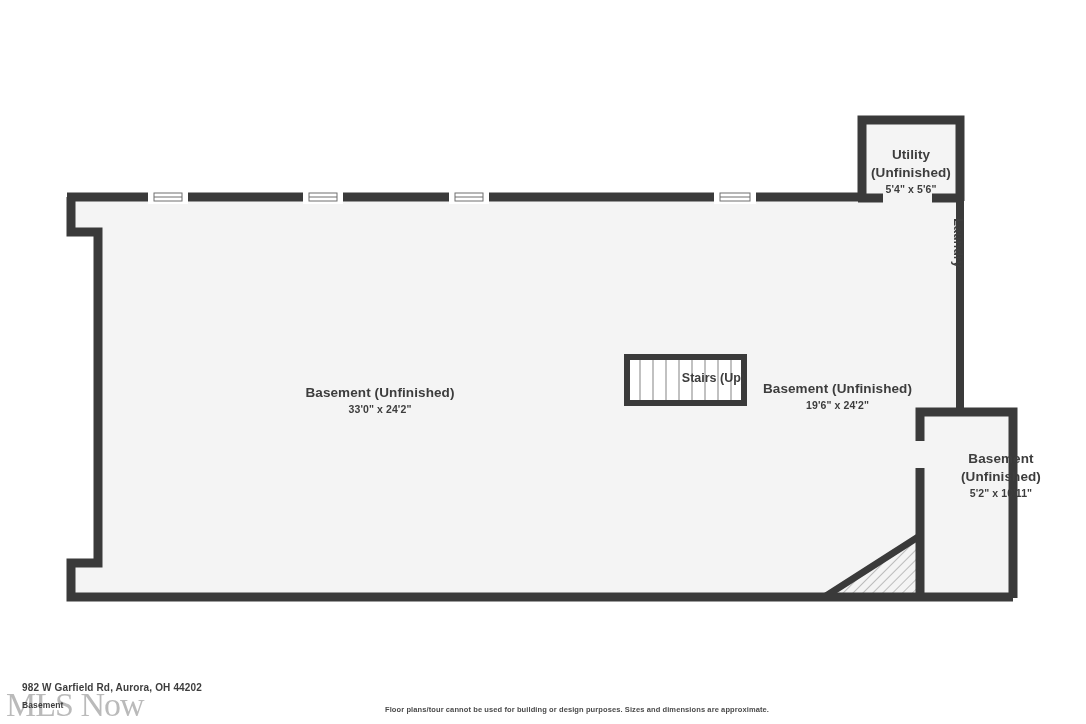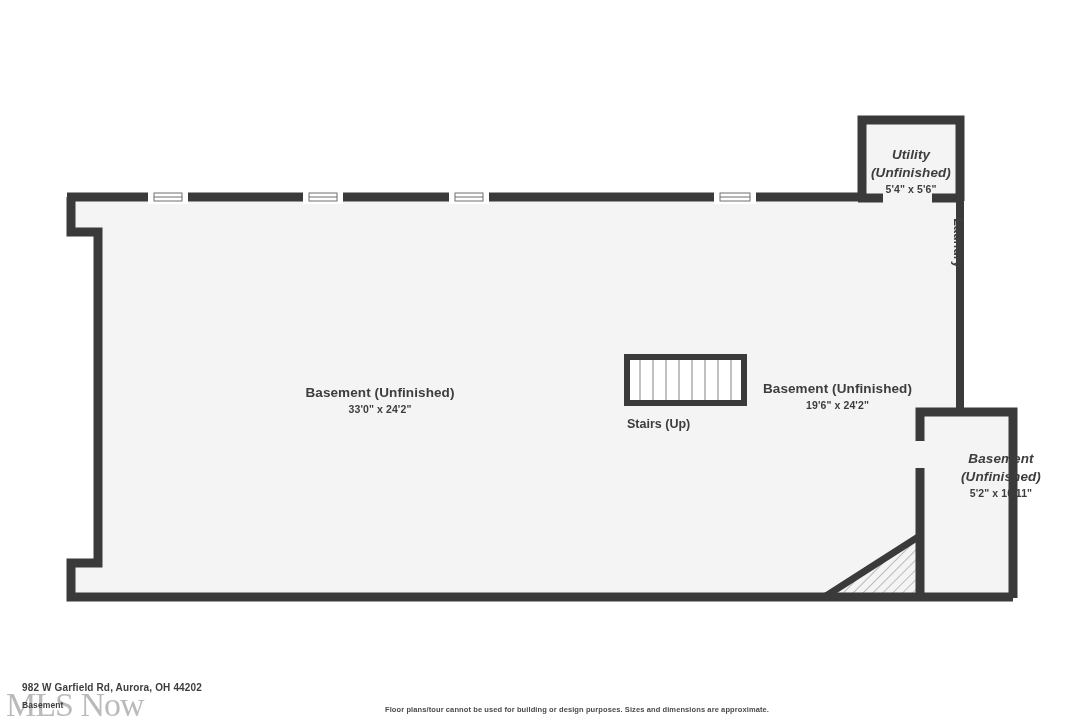--- a/index.html
+++ b/index.html
@@ -50,39 +50,37 @@
   }
   .label .room-dims {
     display: block;
     font-size: 10.5px;
     font-weight: bold;
     margin-top: 2px;
     letter-spacing: 0.1px;
   }
   .label.two-line .room-name {
     line-height: 1.3;
-    font-style: italic;
   }
 
   .label-basement-main { left: 230px; top: 385px; width: 300px; }
   .label-basement-right { left: 700px; top: 381px; width: 275px; }
   .label-utility { left: 856px; top: 146px; width: 110px; }
   .label-basement-small { left: 906px; top: 450px; width: 190px; }
 
   .label-stairs {
     position: absolute;
     left: 627px;
     top: 371px;
     width: 118px;
-    text-align: left;
+    text-align: right;
     font-size: 12.5px;
     font-weight: bold;
     color: #3d3d3d;
     pointer-events: none;
-    margin-top: 46px;
   }
 
   .label-laundry {
     position: absolute;
     left: 898px;
     top: 236px;
     width: 120px;
     text-align: center;
     font-size: 12.5px;
     font-weight: bold;

